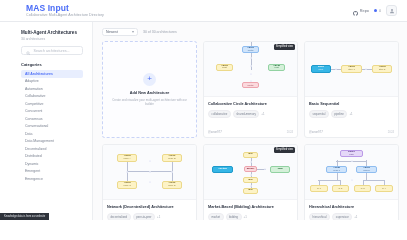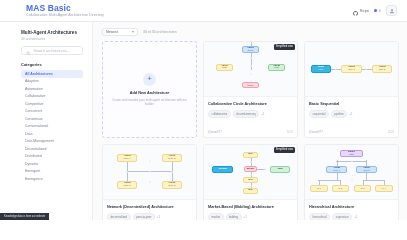--- a/index.html
+++ b/index.html
@@ -157,21 +157,21 @@
   }
   .edge { position: absolute; background: #b9c0d4; }
 </style>
 </head>
 <body>
 
 <div class="app">
 
   <div class="header">
     <div class="brand">
-      <div class="brand-title">MAS Basic</div>
+      <div class="brand-title">MAS Input</div>
       <div class="brand-sub">Collaborative Multi-Agent Architecture Directory</div>
     </div>
     <div class="header-right">
       <div class="gh">
         <span>
           <svg width="5" height="5" viewBox="0 0 16 16" fill="#6b7280">
               <path d="M8 0C3.58 0 0 3.58 0 8c0 3.54 2.29 6.53 5.47 7.59.4.07.55-.17.55-.38 0-.19-.01-.82-.01-1.49-2.01.37-2.53-.49-2.69-.94-.09-.23-.48-.94-.82-1.13-.28-.15-.68-.52-.01-.53.63-.01 1.08.58 1.23.82.72 1.21 1.87.87 2.33.66.07-.52.28-.87.51-1.07-1.78-.2-3.64-.89-3.64-3.95 0-.87.31-1.59.82-2.15-.08-.2-.36-1.02.08-2.12 0 0 .67-.21 2.2.82a7.4 7.4 0 0 1 2-.27c.68 0 1.36.09 2 .27 1.53-1.04 2.2-.82 2.2-.82.44 1.1.16 1.92.08 2.12.51.56.82 1.27.82 2.15 0 3.07-1.87 3.75-3.65 3.95.29.25.54.73.54 1.48 0 1.07-.01 1.93-.01 2.2 0 .21.15.46.55.38A8.01 8.01 0 0 0 16 8c0-4.42-3.58-8-8-8z"></path>
             </svg>
         </span>
         <span class="gh-label">Repo</span>

